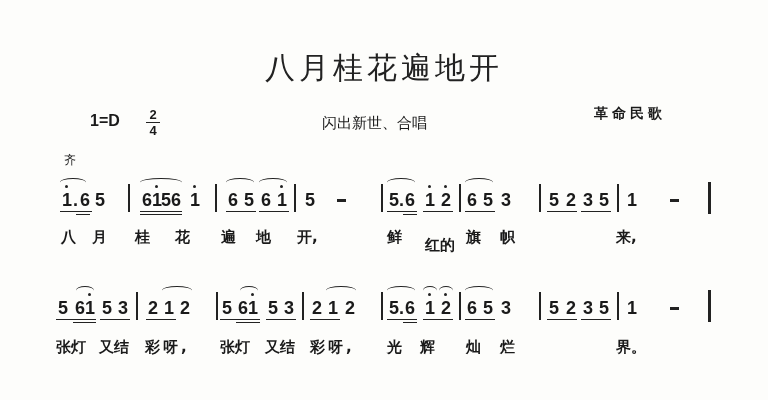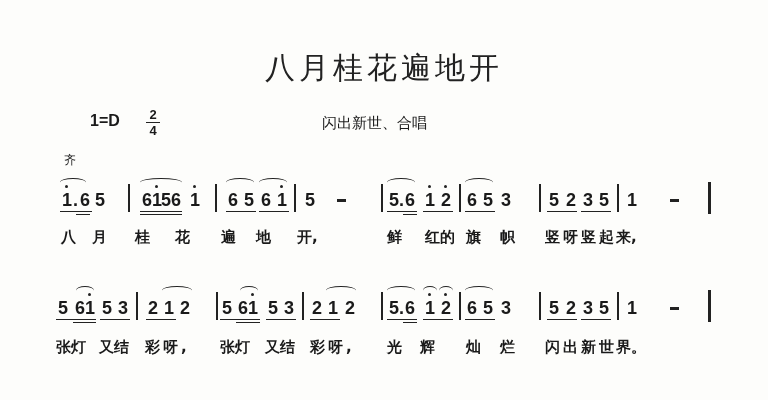--- a/index.html
+++ b/index.html
@@ -34,20 +34,21 @@
 
 <div class="abs title">八月桂花遍地开</div>
 <div class="abs key">1=D</div>
 <div class="abs timesig">
   <div>2</div>
   <div class="bar"></div>
   <div>4</div>
 </div>
 <div class="abs subtitle">闪出新世、合唱</div>
 <div class="abs credit">
+  <div>革命民歌</div>
 </div>
 <div class="abs qi">齐</div>
 
 <div class="abs row" id="nrow0" style="top:180px;">
   <div class="bl" style="left:128px"></div>
   <div class="bl" style="left:215px"></div>
   <div class="bl" style="left:294px"></div>
   <div class="bl" style="left:381px"></div>
   <div class="bl" style="left:459px"></div>
   <div class="bl" style="left:539px"></div>
@@ -111,24 +112,23 @@
   </div>
 <div class="abs row" id="lrow0" style="top:228px;">
     <span class="lyric" style="left: 61px; letter-spacing: 0px;">八</span>
     <span class="lyric" style="left: 92px; letter-spacing: 0px;">月</span>
     <span class="lyric" style="left: 135px; letter-spacing: 0px;">桂</span>
     <span class="lyric" style="left: 175px; letter-spacing: 0px;">花</span>
     <span class="lyric" style="left: 221px; letter-spacing: 0px;">遍</span>
     <span class="lyric" style="left: 256px; letter-spacing: 0px;">地</span>
     <span class="lyric" style="left: 297px; letter-spacing: 0px;">开,</span>
     <span class="lyric" style="left: 387px; letter-spacing: 0px;">鲜</span>
-    <span class="lyric" style="left: 425px; letter-spacing: 0px;">红的</span>
+    <span class="lyric" style="left: 425px; letter-spacing: 0px; margin-top: 8px;">红的</span>
     <span class="lyric" style="left: 466px; letter-spacing: 0px;">旗</span>
     <span class="lyric" style="left: 500px; letter-spacing: 0px;">帜</span>
-    <span class="lyric" style="left: 545px; letter-spacing: 3px;">竖呀竖起</span>
     <span class="lyric" style="left: 616px; letter-spacing: 0px;">来,</span>
   </div>
 
 <div class="abs row" id="nrow1" style="top:288px;">
   <div class="bl" style="left:136px"></div>
   <div class="bl" style="left:216px"></div>
   <div class="bl" style="left:302px"></div>
   <div class="bl" style="left:381px"></div>
   <div class="bl" style="left:459px"></div>
   <div class="bl" style="left:539px"></div>
@@ -197,15 +197,14 @@
     <span class="lyric" style="left: 56px; letter-spacing: 0px;">张灯</span>
     <span class="lyric" style="left: 99px; letter-spacing: 0px;">又结</span>
     <span class="lyric" style="left: 145px; letter-spacing: 3px;">彩呀,</span>
     <span class="lyric" style="left: 220px; letter-spacing: 0px;">张灯</span>
     <span class="lyric" style="left: 265px; letter-spacing: 0px;">又结</span>
     <span class="lyric" style="left: 310px; letter-spacing: 3px;">彩呀,</span>
     <span class="lyric" style="left: 387px; letter-spacing: 0px;">光</span>
     <span class="lyric" style="left: 420px; letter-spacing: 0px;">辉</span>
     <span class="lyric" style="left: 466px; letter-spacing: 0px;">灿</span>
     <span class="lyric" style="left: 500px; letter-spacing: 0px;">烂</span>
-    <span class="lyric" style="left: 545px; letter-spacing: 3px;">闪出新世</span>
     <span class="lyric" style="left: 616px; letter-spacing: 0px;">界。</span>
   </div>
 
 </body></html>

